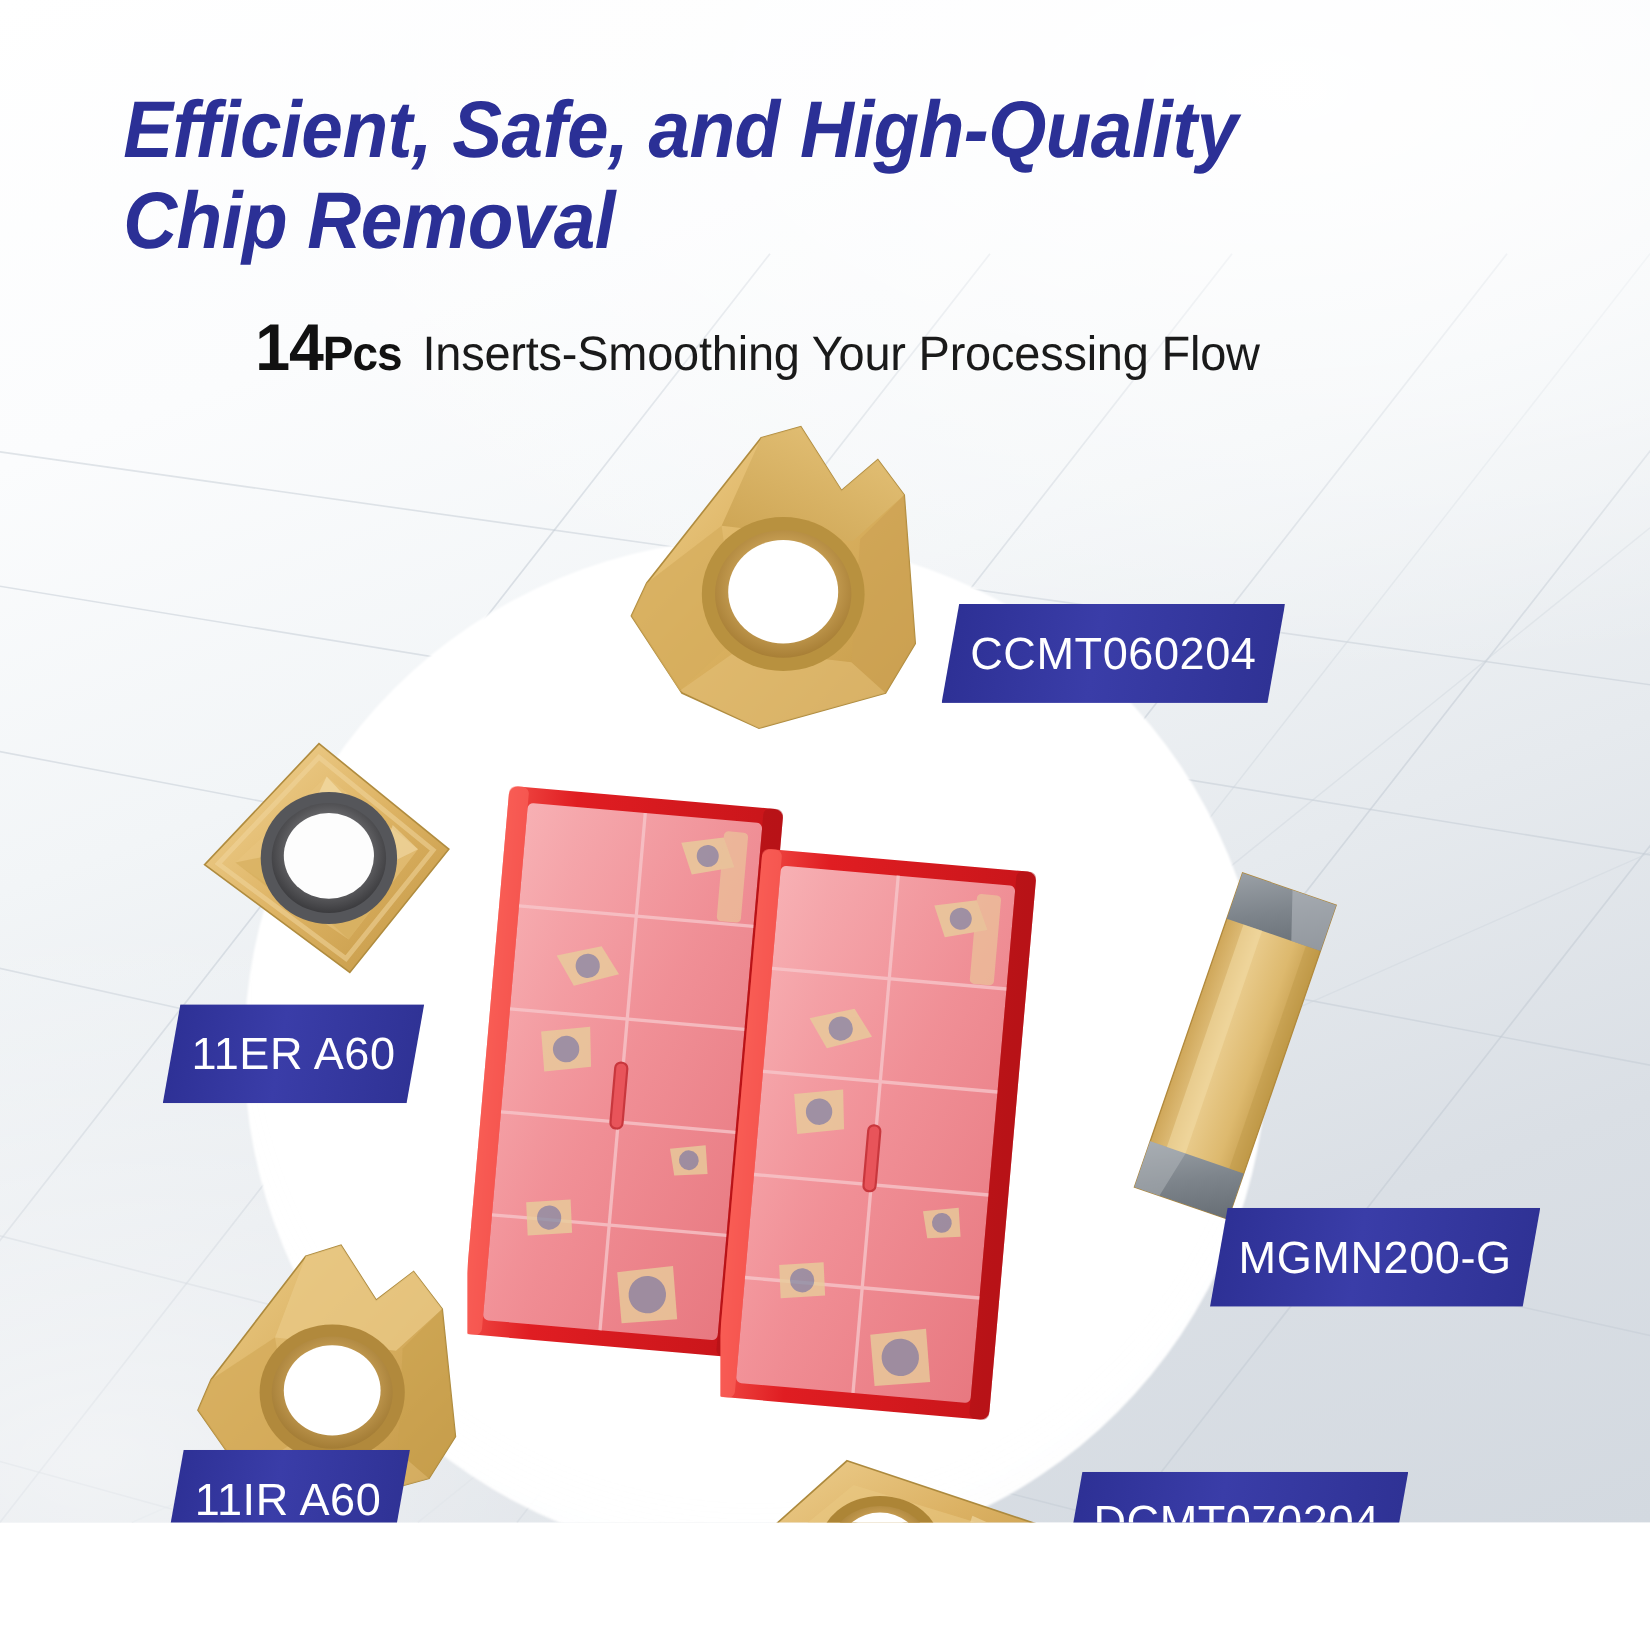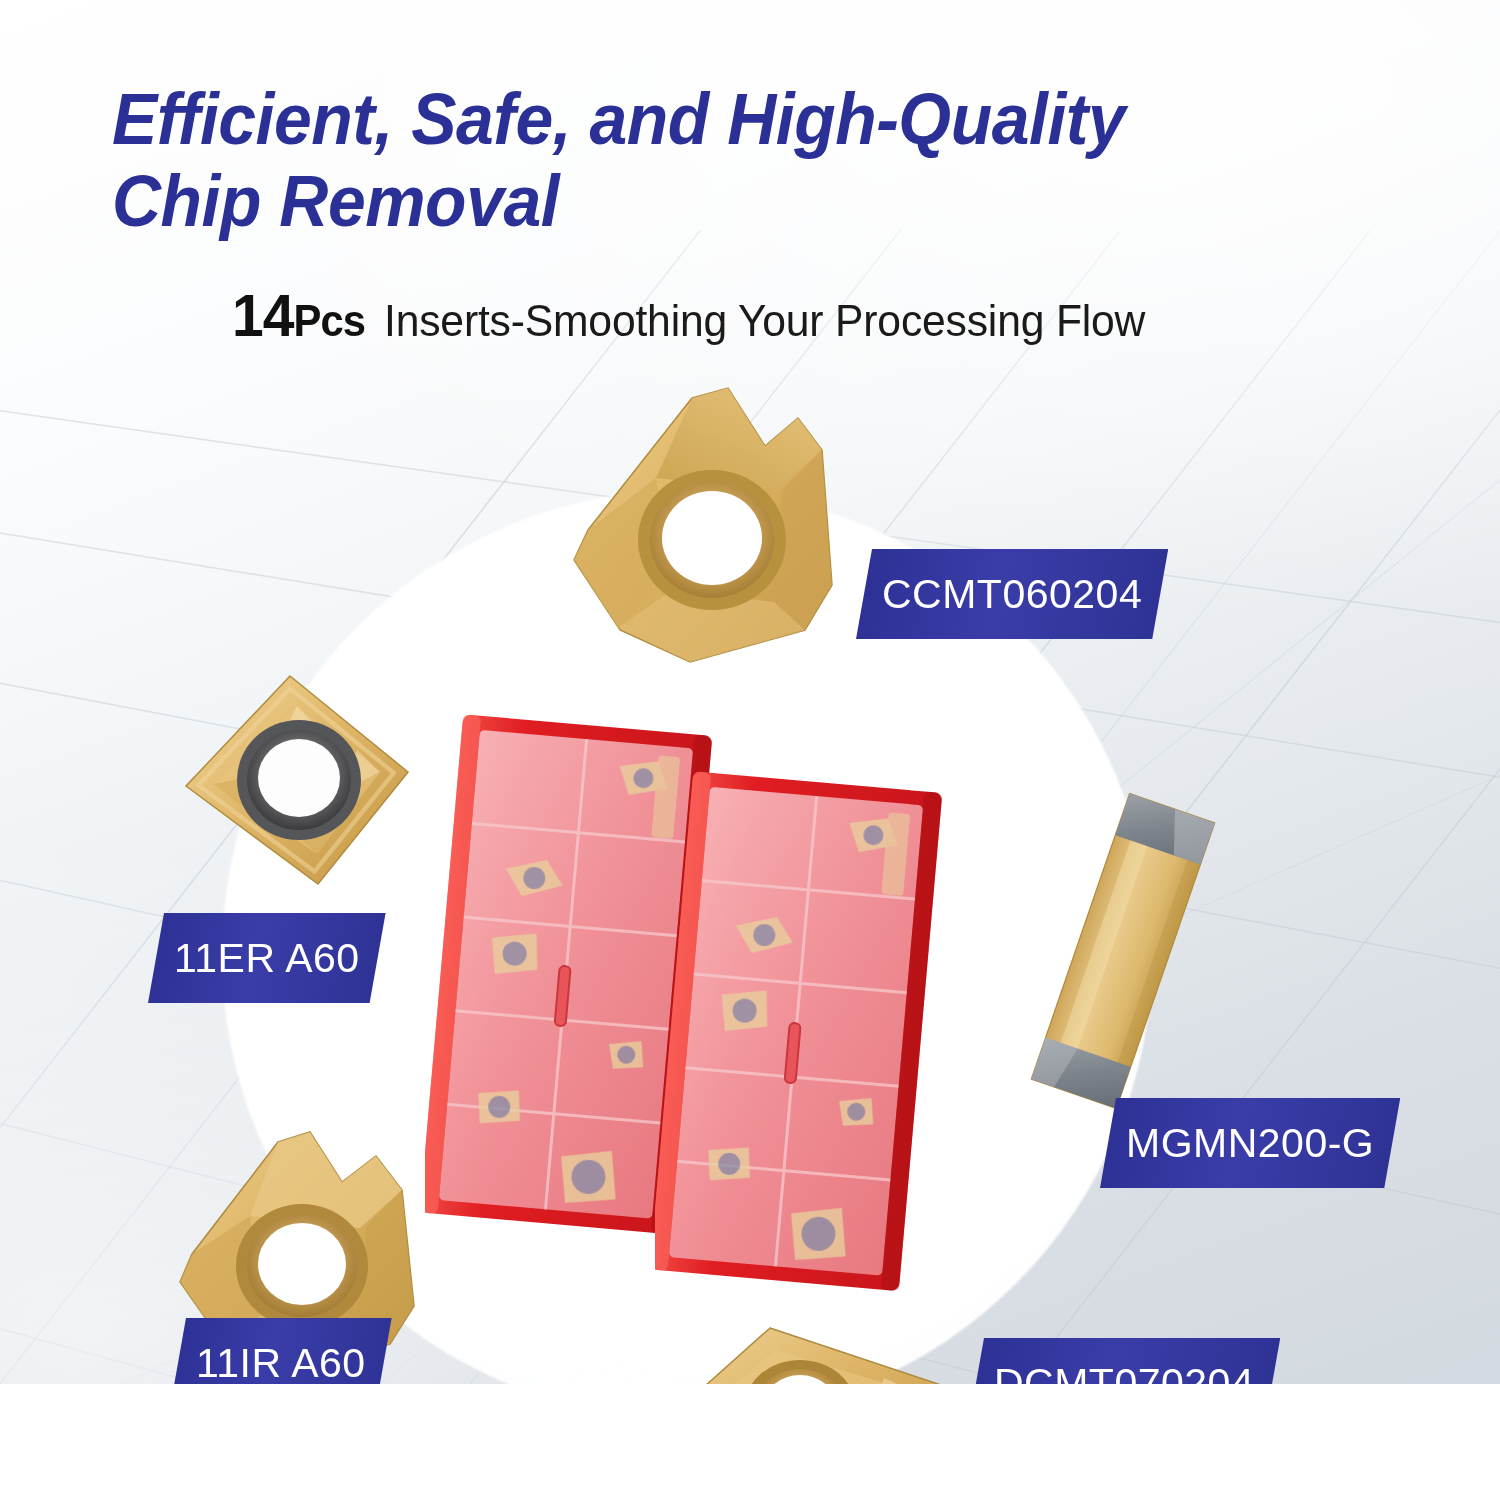--- a/index.html
+++ b/index.html
@@ -65,21 +65,21 @@
     padding:17px 26px;height:56px;
     color:#ffffff;font-size:41px;font-weight:500;letter-spacing:.5px;
     background:linear-gradient(100deg,#2c2f93 0%,#3a3da8 45%,#2e3193 100%);
     clip-path:polygon(16px 0,100% 0,calc(100% - 16px) 100%,0 100%);
     box-shadow:0 2px 6px rgba(30,35,90,.35);
     white-space:nowrap;
   }
   .b-ccmt{left:856px;top:549px;}
   .b-11er{left:148px;top:878px;margin-top:35px;}
   .b-mgmn{left:1100px;top:1098px;}
-  .b-11ir{left:170px;top:1318px;}
+  .b-11ir{left:151px;top:1318px;}
   .b-dcmt{left:968px;top:1338px;}
 
   
   .insert{position:absolute;}
   .insert svg{display:block;overflow:visible;}
 
   
   .case{position:absolute;}
   .case svg{display:block;}
 </style>

